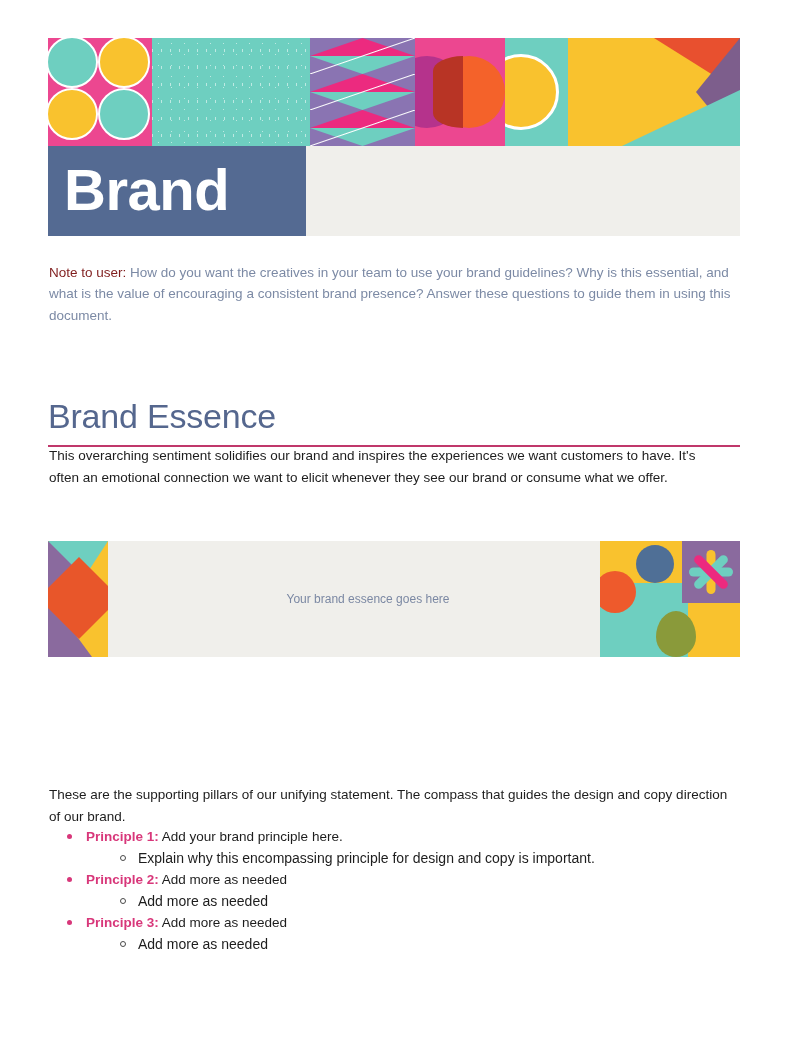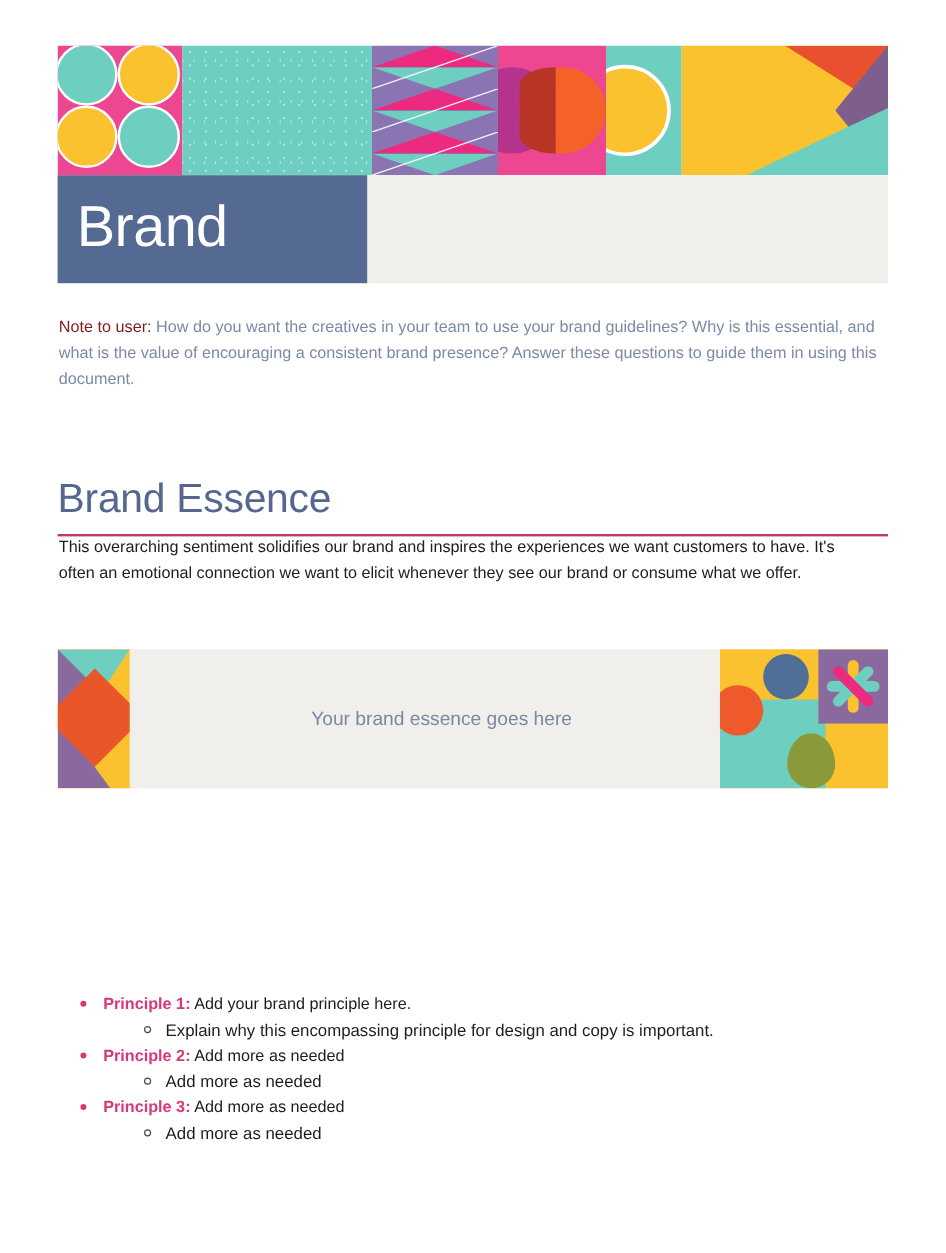--- a/index.html
+++ b/index.html
@@ -142,22 +142,22 @@
     position: absolute;
     left: 0; top: 0;
     width: 258px; height: 90px;
     background: #546a92;
   }
   .hero-title .t-brand {
     position: absolute;
     left: 16px; top: 50%;
     transform: translateY(-52%);
     color: #ffffff;
-    font-size: 48px;
-    font-weight: 400;
+    font-size: 58px;
+    font-weight: 700;
     letter-spacing: -0.5px;
     line-height: 1;
     white-space: nowrap;
   }
   .hero-title .t-guidelines {
     position: absolute;
     left: 262px; top: 50%;
     transform: translateY(-52%);
     color: #546a92;
     font-size: 58px;
@@ -224,21 +224,21 @@
     overflow: hidden;
   }
   .essence-banner .caption {
     position: absolute;
     left: 0; top: 0;
     width: 640px; height: 116px;
     display: flex;
     align-items: center;
     justify-content: center;
     color: #7b88a3;
-    font-size: 16px;
+    font-size: 12px;
     line-height: 21px;
   }
 
   
   .art-left {
     position: absolute; left: 0; top: 0;
     width: 60px; height: 116px;
     background: #f9c22e;
     overflow: hidden;
   }
@@ -451,20 +451,21 @@
       <span class="burst">
         <span class="s1"></span>
         <span class="s2"></span>
         <span class="s3"></span>
         <span class="s4"></span>
       </span>
     </div>
   </div>
 
 
+  <p class="body-para" id="para-principles">These are the supporting pillars of our unifying statement. The compass that guides the design and copy direction of our brand.</p>
 
   <div class="principles">
     <ul>
 
       <li class="lvl1">
         <span class="bullet-dot"></span>
         <span class="lead">Principle 1:</span><span> Add your brand principle here.</span>
         <ul class="sub">
           <li class="lvl2">
             <span class="bullet-ring"></span>

